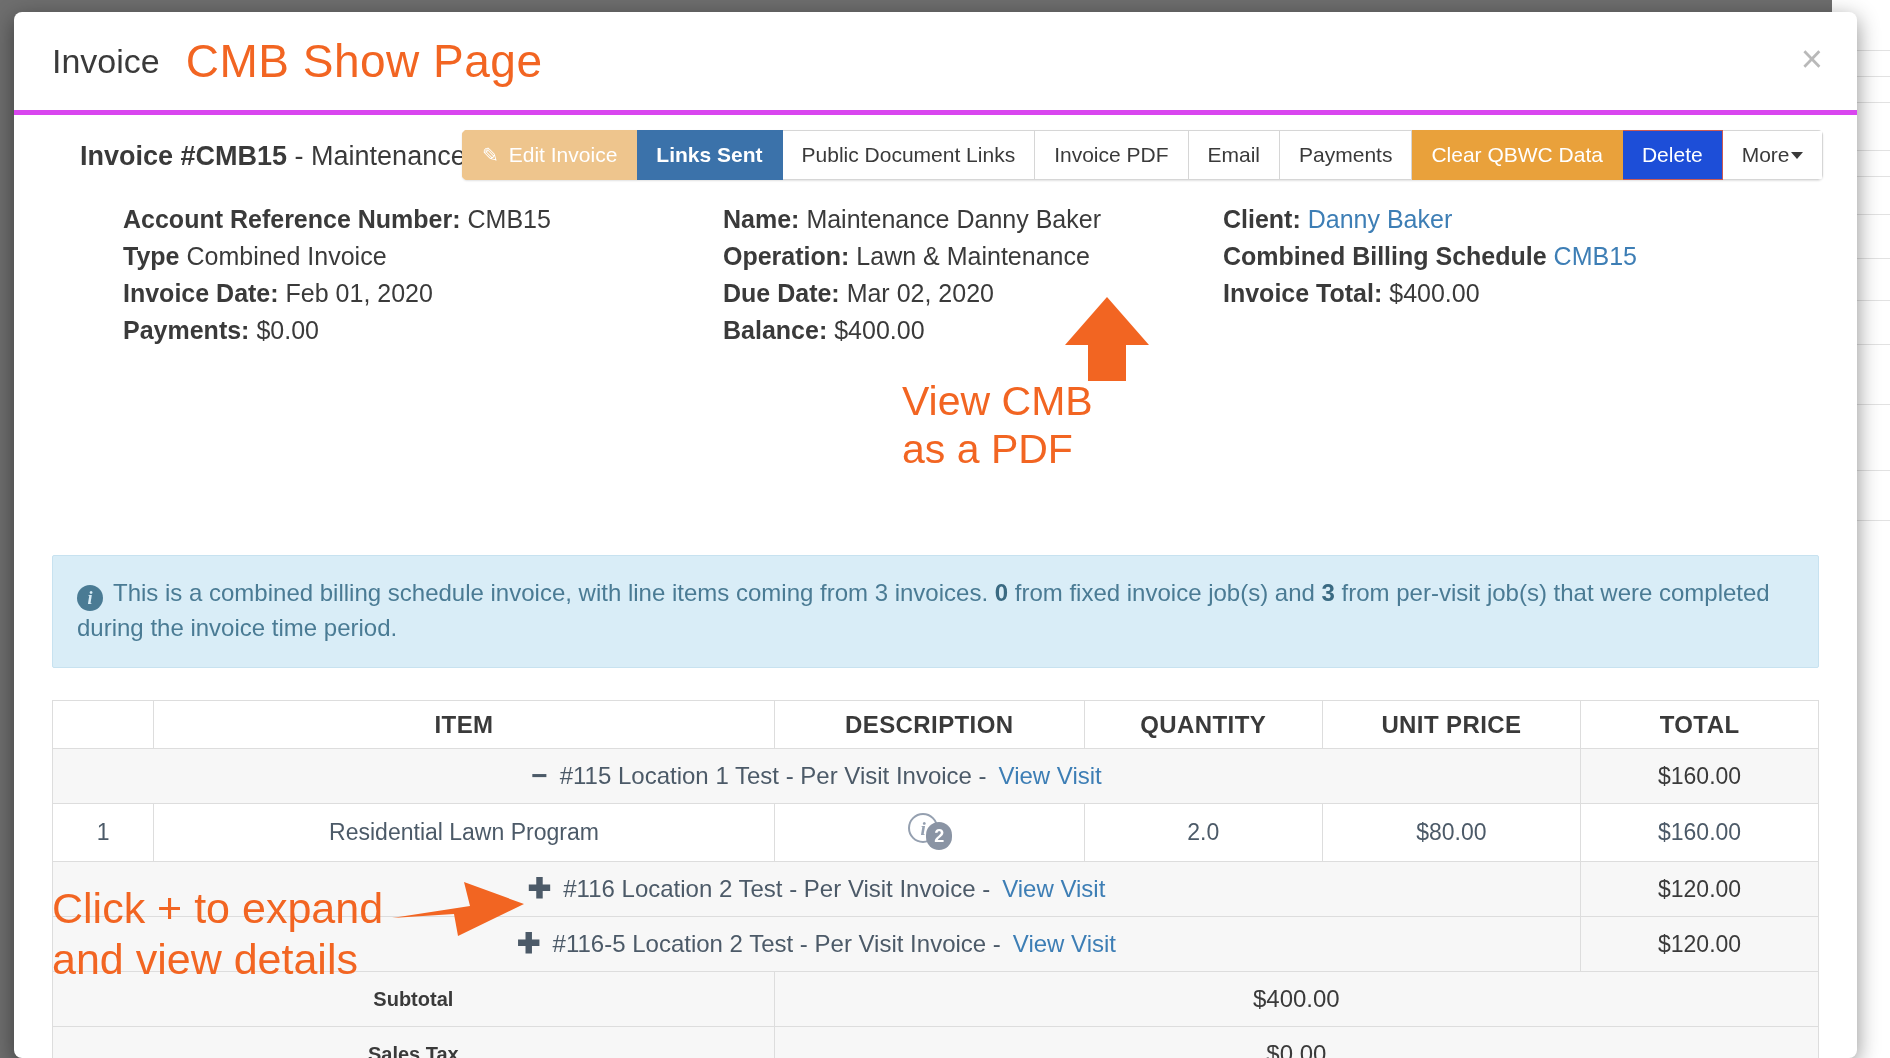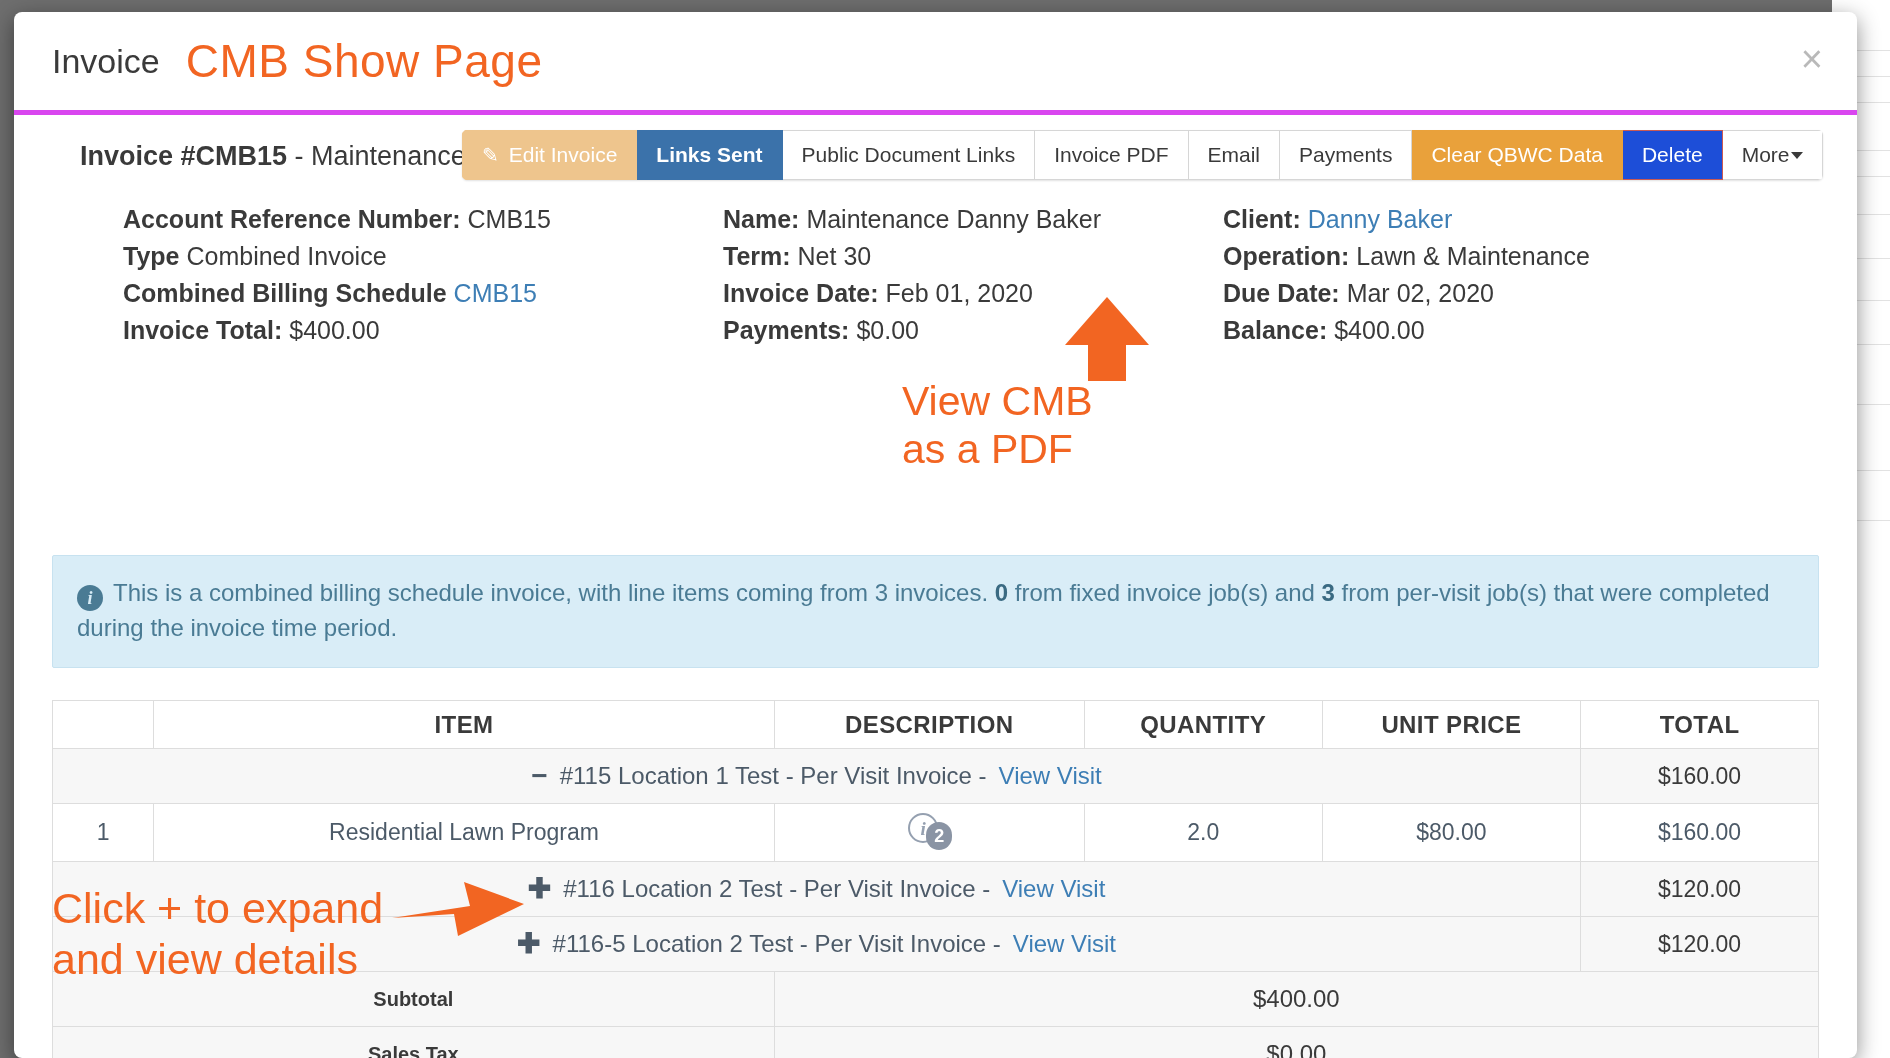--- a/index.html
+++ b/index.html
@@ -347,21 +347,20 @@
         <span class="caret"></span>
       </div>
     </div>
 
     <div class="details">
       <div><b>Account Reference Number:</b> <span>CMB15</span></div>
       <div><b>Name:</b> <span>Maintenance Danny Baker</span></div>
       <div><b>Client:</b> <a href="#">Danny Baker</a></div>
 
       <div><b>Type</b> <span>Combined Invoice</span></div>
-      <div><b>Term:</b> <span>Net 30</span></div>
       <div><b>Operation:</b> <span>Lawn &amp; Maintenance</span></div>
 
       <div><b>Combined Billing Schedule</b> <a href="#">CMB15</a></div>
       <div><b>Invoice Date:</b> <span>Feb 01, 2020</span></div>
       <div><b>Due Date:</b> <span>Mar 02, 2020</span></div>
 
       <div><b>Invoice Total:</b> <span>$400.00</span></div>
       <div><b>Payments:</b> <span>$0.00</span></div>
       <div><b>Balance:</b> <span>$400.00</span></div>
     </div>

